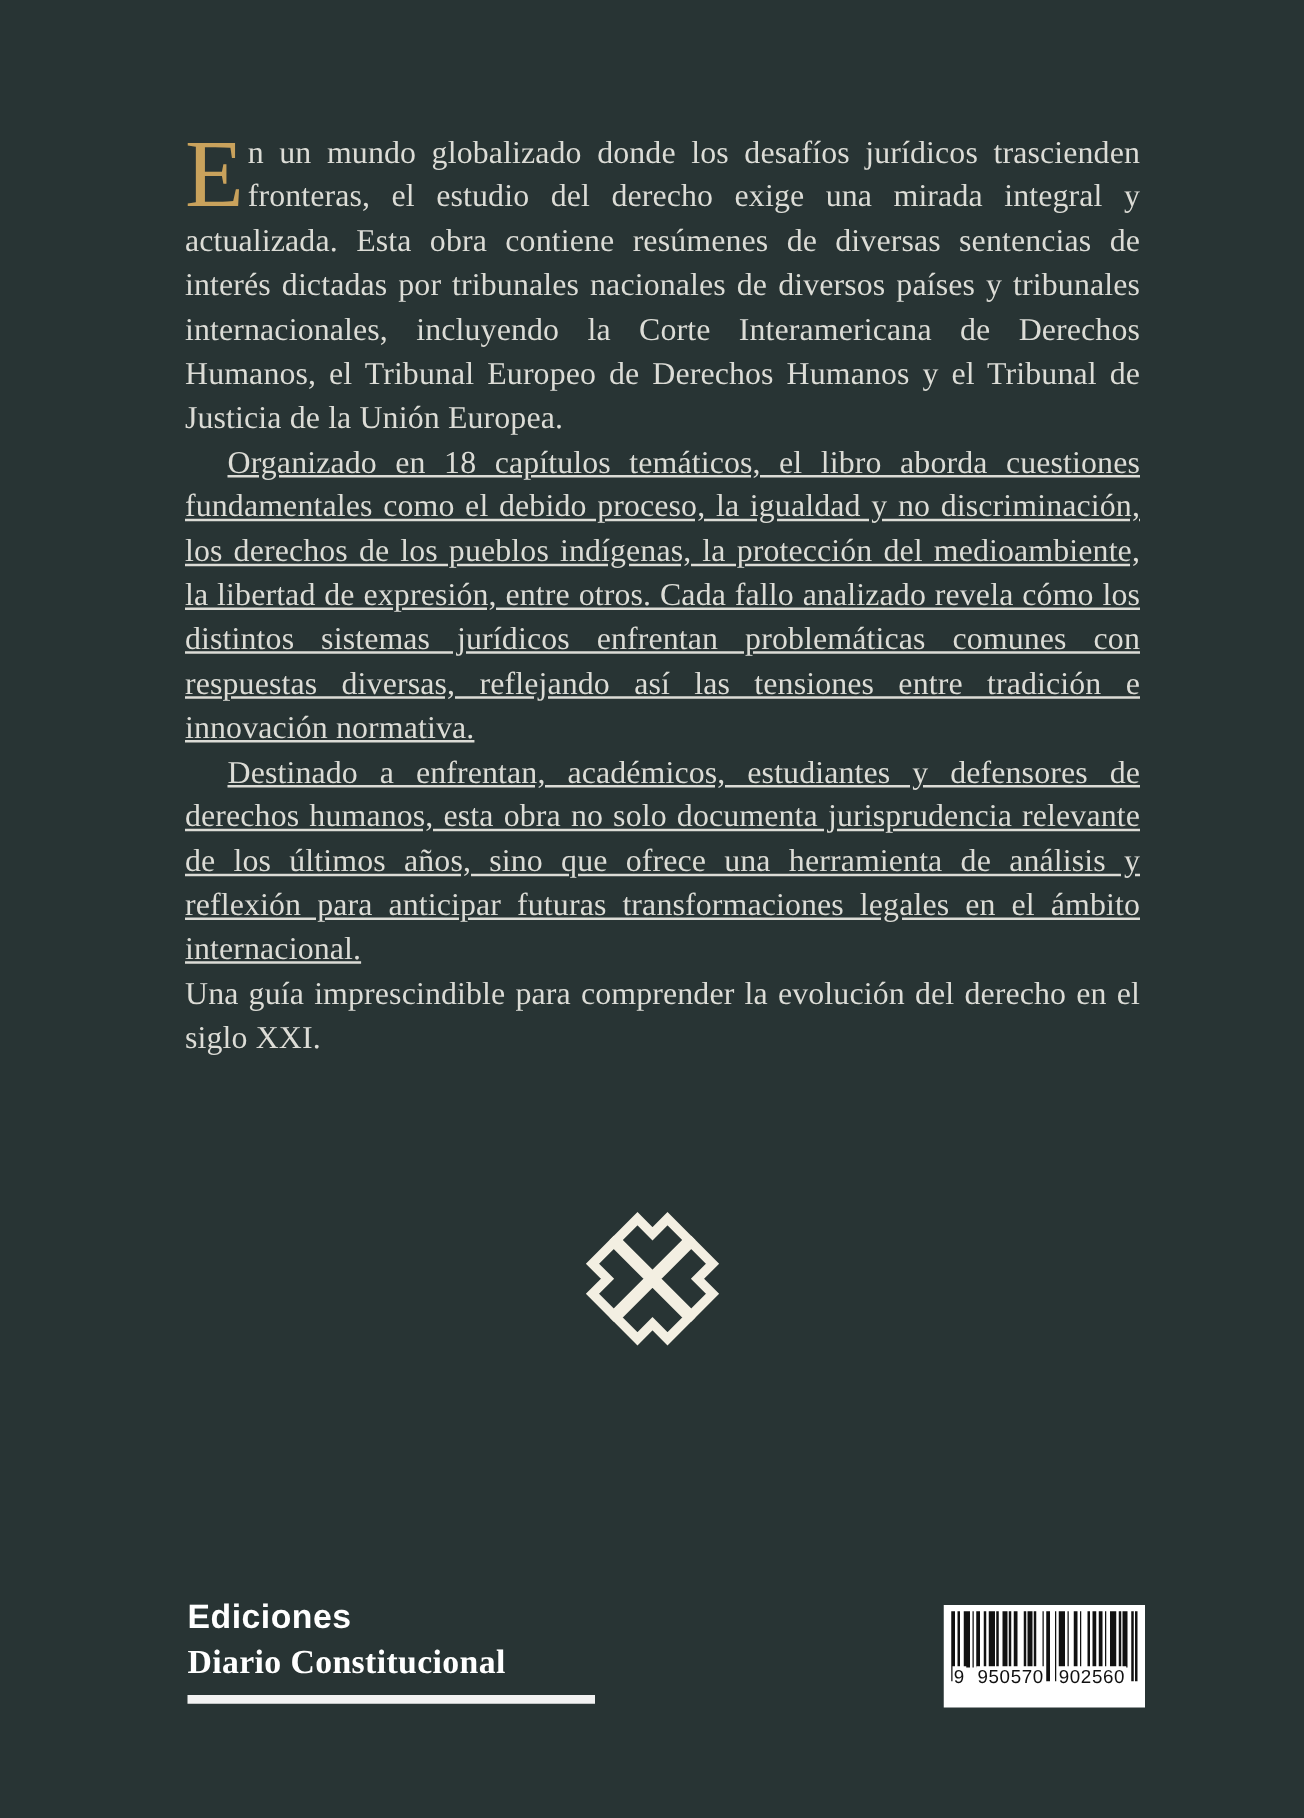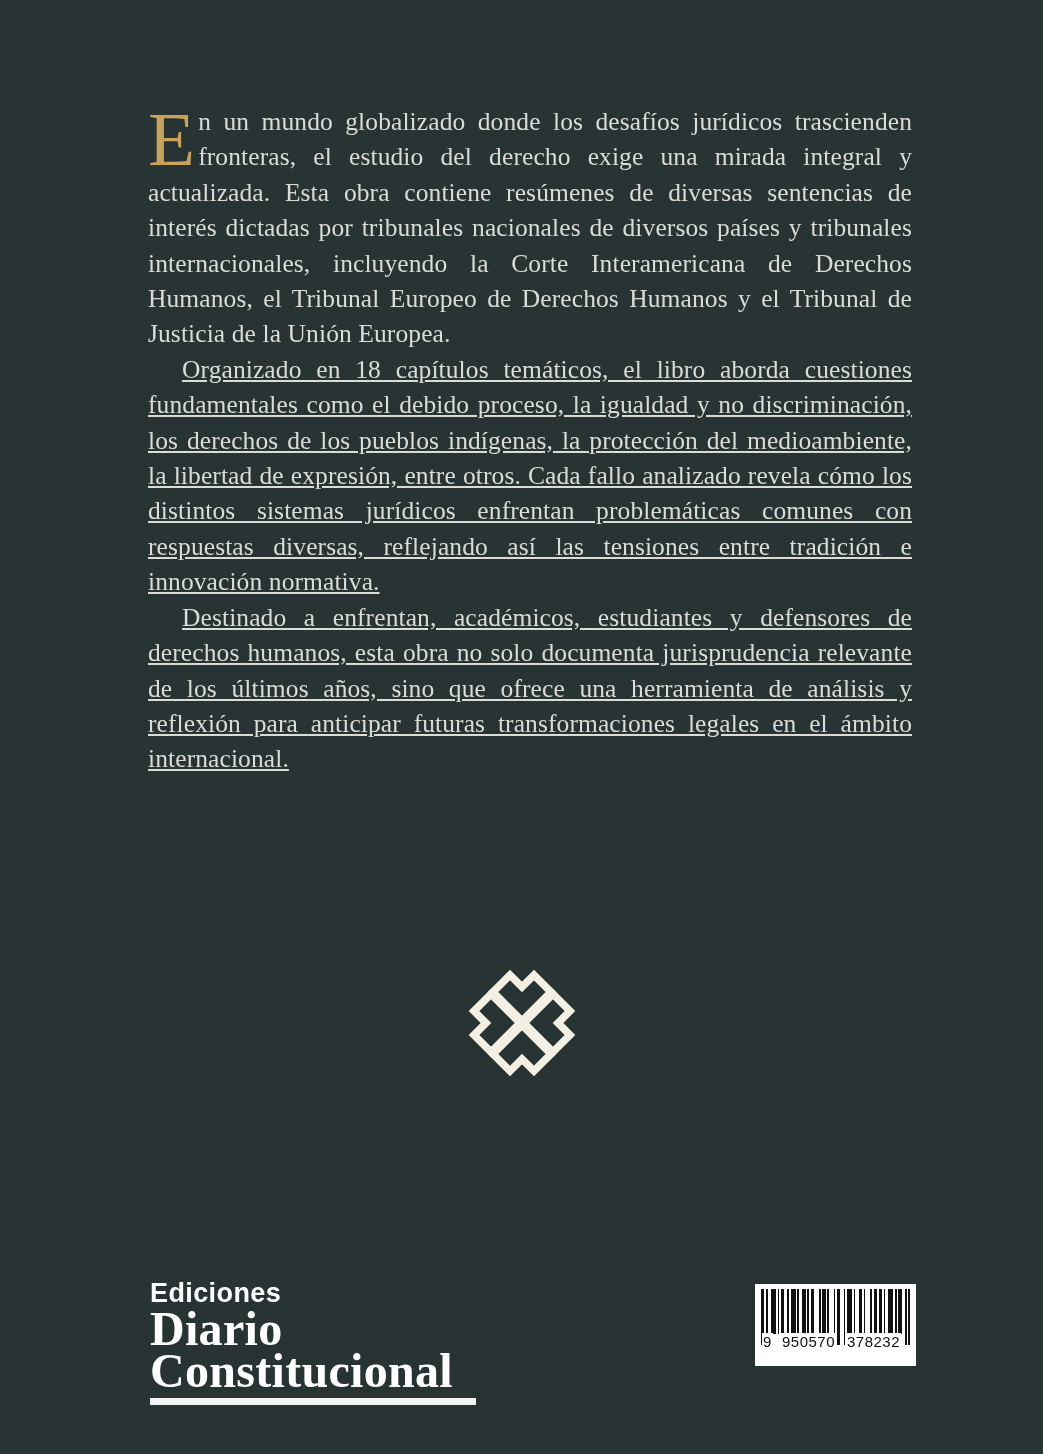--- a/index.html
+++ b/index.html
@@ -72,21 +72,21 @@
     color: #ffffff;
   }
   .pub-line1 {
     font-size: 27px;
     font-weight: bold;
     letter-spacing: 0.4px;
     line-height: 30px;
     font-family: Liberation Sans, sans-serif;
   }
   .pub-line2 {
-    font-size: 48px;
+    font-size: 27px;
     font-weight: bold;
     letter-spacing: 0.3px;
     line-height: 42px;
     font-family: "Liberation Serif", "DejaVu Serif", serif;
   }
   .pub-rule {
     margin-top: 6px;
     width: 326px;
     height: 7px;
     background: #f2f2f2;
@@ -135,20 +135,21 @@
 </style>
 </head>
 <body>
 
 <div class="cover">
 
   <div class="blurb">
     <p class="noindent"><span class="dropcap">E</span><span>n un mundo globalizado donde los desafíos jurídicos trascienden fronteras, el estudio del derecho exige una mirada integral y actualizada. Esta obra contiene resúmenes de diversas sentencias de interés dictadas por tribunales nacionales de diversos países y tribunales internacionales, incluyendo la Corte Interamericana de Derechos Humanos, el Tribunal Europeo de Derechos Humanos y el Tribunal de Justicia de la Unión Europea.</span></p>
     <p class="indent">Organizado en 18 capítulos temáticos, el libro aborda cuestiones fundamentales como el debido proceso, la igualdad y no discriminación, los derechos de los pueblos indígenas, la protección del medioambiente, la libertad de expresión, entre otros. Cada fallo analizado revela cómo los distintos sistemas jurídicos enfrentan problemáticas comunes con respuestas diversas, reflejando así las tensiones entre tradición e innovación normativa.</p>
     <p class="indent">Destinado a enfrentan, académicos, estudiantes y defensores de derechos humanos, esta obra no solo documenta  jurisprudencia relevante de los últimos años, sino que ofrece una herramienta de análisis y reflexión para anticipar futuras transformaciones legales en el ámbito internacional.</p>
+    <p class="noindent">Una guía imprescindible para comprender la evolución del derecho en el siglo XXI.</p>
   </div>
 
   <div class="ornament-wrap">
     <svg class="ornament" width="136" height="136" viewBox="0 0 136 136">
       <g fill="none" stroke="#f3efe2" stroke-width="7.5" stroke-linejoin="miter">
 
         <path d="M 68 66 L 39 37 L 56 20 L 68 32 L 80 20 L 97 37 Z"></path>
 
         <path d="M 70 68 L 99 39 L 116 56 L 104 68 L 116 80 L 99 97 Z"></path>
 
@@ -194,17 +195,17 @@
         <i style="left:82.222%;width:1.111%;height:80%"></i>
         <i style="left:85.556%;width:3.333%;height:80%"></i>
         <i style="left:90.000%;width:1.111%;height:80%"></i>
         <i style="left:92.222%;width:2.222%;height:80%"></i>
         <i style="left:96.667%;width:1.111%;height:100%"></i>
         <i style="left:98.889%;width:1.111%;height:100%"></i>
       </div>
     <div class="barcode-digits">
       <span class="bc-d0">9</span>
       <span class="bc-d1">950570</span>
-      <span class="bc-d2">378232</span>
+      <span class="bc-d2">902560</span>
     </div>
   </div>
 
 </div>
 
 </body></html>

